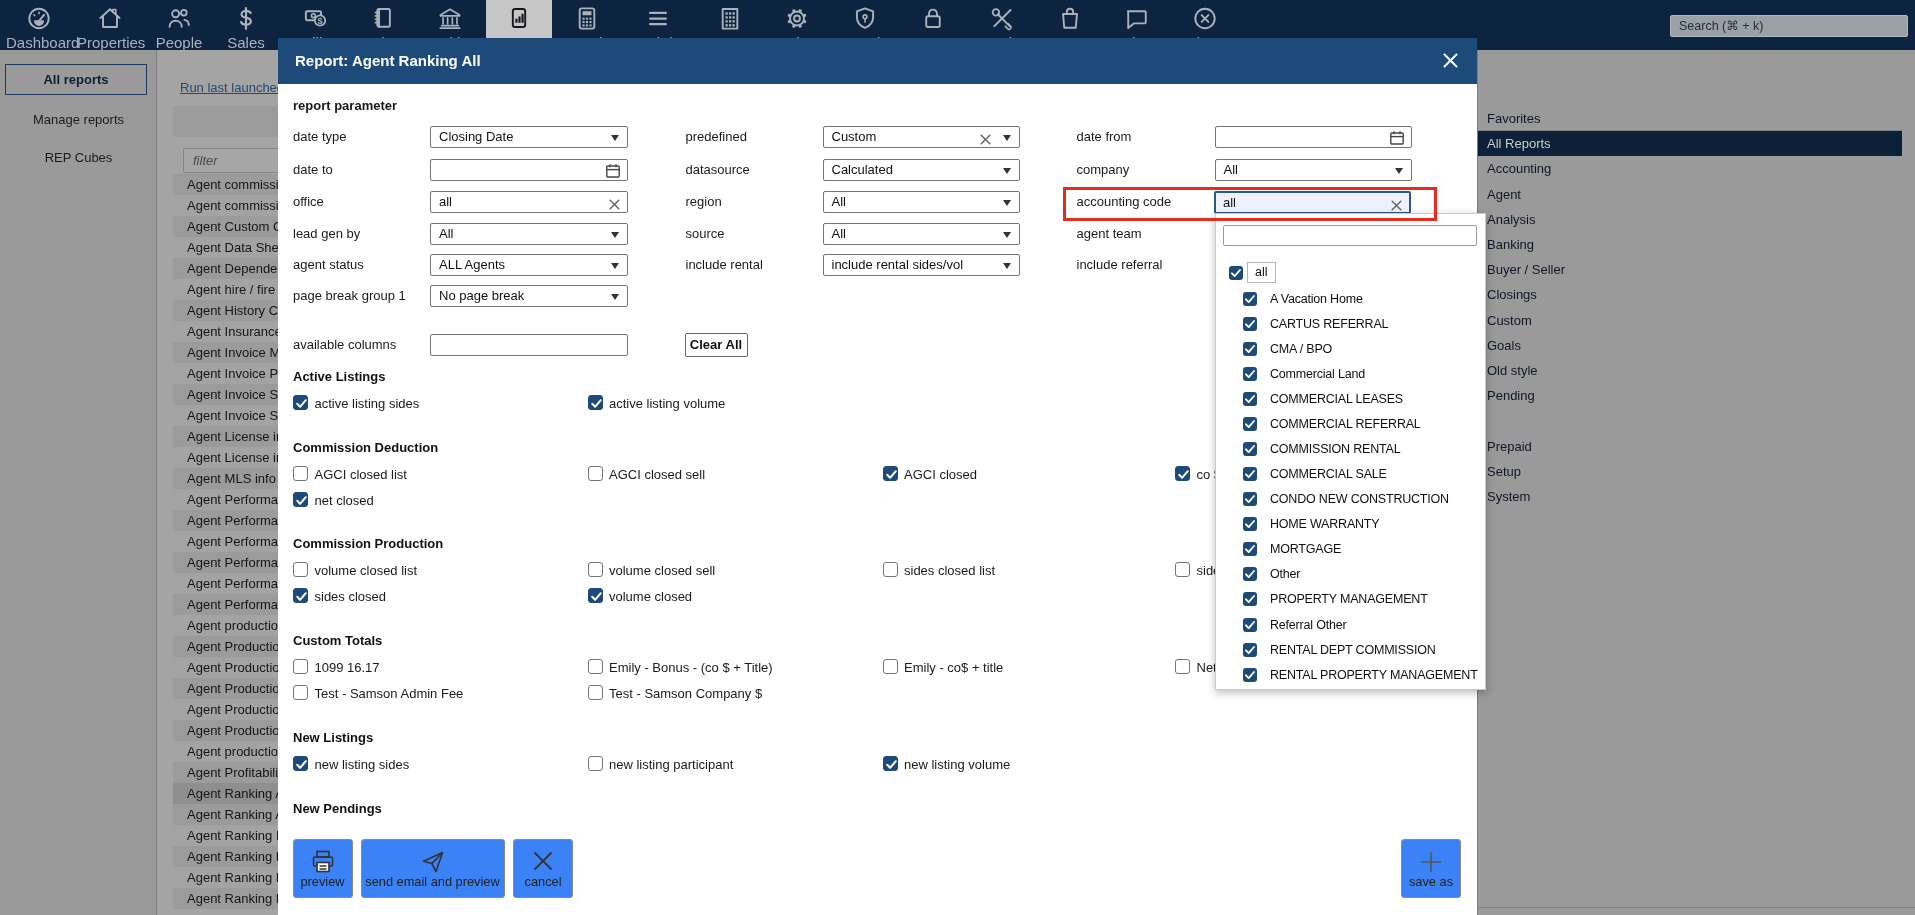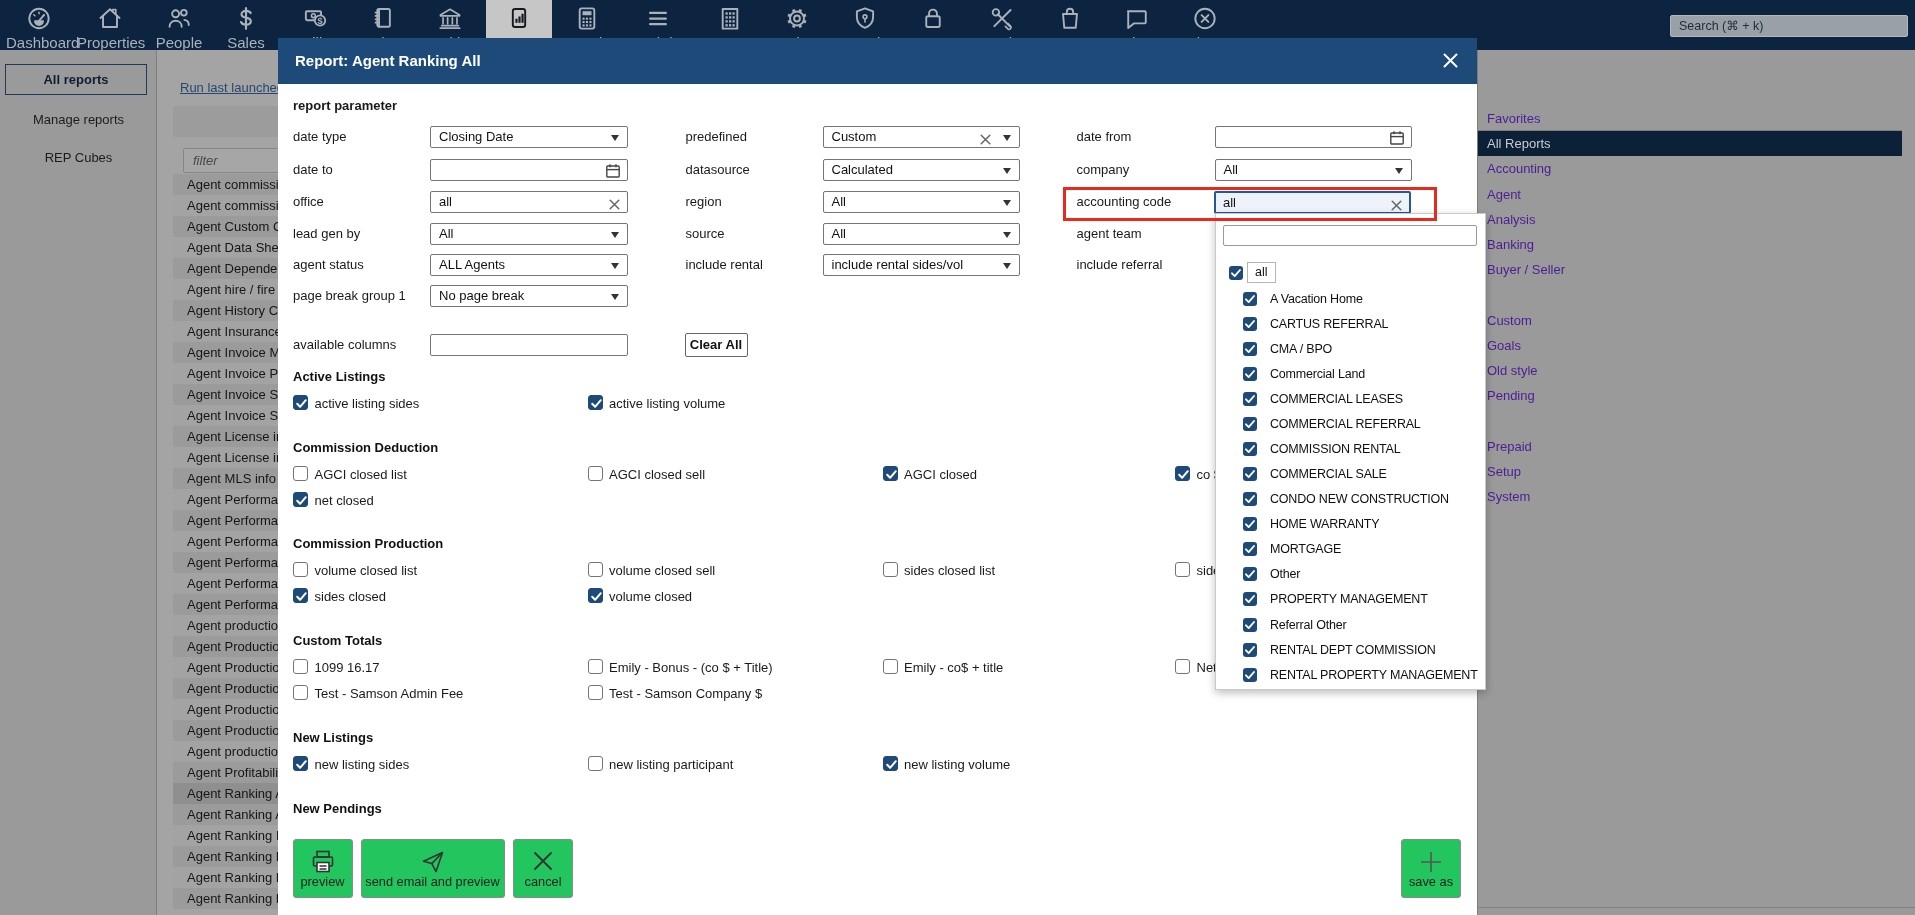--- a/index.html
+++ b/index.html
@@ -12,38 +12,38 @@
 #allrep{position:absolute;left:5px;top:14px;width:142px;height:31px;border:1.5px solid #1e3a5c;font-weight:bold;font-size:13px;color:#0e1e36;text-align:center;line-height:29px;}
 .lnav{position:absolute;width:157px;text-align:center;font-size:13px;color:#191c20;}
 #main{position:absolute;left:158px;top:50px;width:1319px;height:865px;background:#a4a4a4;z-index:1;overflow:hidden;}
 #runlink{position:absolute;left:22px;top:30px;font-size:13px;color:#27486f;text-decoration:underline;}
 #band{position:absolute;left:15px;top:56px;width:1304px;height:31px;background:#9c9c9c;}
 #filterin{position:absolute;left:25px;top:98px;width:300px;height:25px;background:#a6a6a6;border:1px solid #868686;border-radius:2px;font-style:italic;font-size:13px;color:#484848;line-height:23px;padding-left:9px;}
 #rows{position:absolute;left:15px;top:124px;width:1304px;}
 .row{height:21px;font-size:13px;color:#161616;line-height:21px;padding-left:14px;white-space:nowrap;overflow:hidden;}
 .row.a{background:#9b9b9b;} .row.b{background:#a3a3a3;} .row.s{background:#8f8f8f;}
 #rsb{position:absolute;left:1477px;top:50px;width:438px;height:865px;background:#9a9a9a;border-left:1px solid #7c7c7c;z-index:1;}
-.rrow{position:absolute;left:0;width:424px;height:25px;font-size:13px;color:#4c1d95;line-height:25px;padding-left:9px;}
+.rrow{position:absolute;left:0;width:424px;height:25px;font-size:13px;color:#0f172a;line-height:25px;padding-left:9px;}
 .rrow.sel{background:#0c2037;color:#c7ccd3;}
 .rrow.fav{border-bottom:1px solid #7e7e7e;}
 #rsbline{position:absolute;left:0;top:857px;width:438px;border-top:1px solid #838383;}
 #modal{position:absolute;left:278px;top:38px;width:1199px;height:877px;background:#fff;z-index:10;}
 #mhdr{position:absolute;left:0;top:0;width:1199px;height:46px;background:#1d4a78;}
 #mtitle{position:absolute;left:17px;top:14px;font-size:15px;font-weight:bold;color:#fff;}
 .mlabel{position:absolute;font-size:13px;color:#1a1a1a;line-height:22px;}
 .ctrl{position:absolute;height:22px;background:#fff;border:1px solid #757575;border-radius:2px;font-size:13px;color:#111;line-height:20px;padding-left:8px;}
 .caret{position:absolute;right:8px;top:8px;width:0;height:0;border-left:4.5px solid transparent;border-right:4.5px solid transparent;border-top:6px solid #333;}
 .clrx{position:absolute;right:7px;top:4px;}
 .calic{position:absolute;right:6px;top:3px;}
 .shead{position:absolute;font-size:13px;font-weight:bold;color:#111;}
 .cb{position:absolute;height:16px;}
 .cbx{position:absolute;left:0;top:0;width:15px;height:15px;border:1.5px solid #757575;border-radius:3px;background:#fff;}
 .cb.on .cbx{background:#1d4a78;border-color:#1d4a78;}
 .cbl{position:absolute;left:21.5px;top:1px;font-size:13px;color:#1a1a1a;line-height:16px;white-space:nowrap;}
-.bbtn{position:absolute;top:801px;height:59px;background:#22c55e;border:1px solid #8a8a8a;border-radius:3px;text-align:center;}
+.bbtn{position:absolute;top:801px;height:59px;background:#3b82f6;border:1px solid #8a8a8a;border-radius:3px;text-align:center;}
 .bbtn .bl{position:absolute;bottom:8px;width:100%;font-size:12.8px;color:#222;}
 .bbtn svg{position:absolute;top:9px;left:50%;transform:translateX(-50%);}
 #ddp{position:absolute;left:1215px;top:213px;width:271px;height:477px;background:#fff;border:1px solid #c9c9c9;box-shadow:0 3px 8px rgba(0,0,0,0.25);z-index:20;}
 #ddsearch{position:absolute;left:7px;top:11px;width:254px;height:21px;background:#fff;border:1px solid #9a9a9a;border-radius:2px;}
 .dcb{position:absolute;width:14px;height:14px;border-radius:3px;background:#1d4a78;}
 .ditem{position:absolute;font-size:12.5px;letter-spacing:-0.2px;color:#101010;line-height:15px;white-space:nowrap;}
 #alllbl{position:absolute;left:31px;top:48px;border:1px solid #b5b5b5;padding:2px 7px 3px 7px;font-size:12.5px;color:#101010;}
 #redbox{position:absolute;left:1063px;top:187px;width:374px;height:34px;border:3px solid #e82a1e;z-index:30;}
 #acct{position:absolute;left:936px;top:152.5px;width:197px;height:23px;background:#eef3fb;border:2px solid #2a578c;border-radius:2px;font-size:13px;color:#111;line-height:19px;padding-left:7px;}
 </style></head><body>
@@ -264,20 +264,21 @@
 </div>
   </div>
 <div id="rsb">
 <div class="rrow fav" style="top:56px">Favorites</div>
 <div class="rrow sel" style="top:81.2px">All Reports</div>
 <div class="rrow" style="top:106.4px">Accounting</div>
 <div class="rrow" style="top:131.6px">Agent</div>
 <div class="rrow" style="top:156.79999999999998px">Analysis</div>
 <div class="rrow" style="top:181.99999999999997px">Banking</div>
 <div class="rrow" style="top:207.19999999999996px">Buyer / Seller</div>
+<div class="rrow" style="top:232.39999999999995px">Closings</div>
 <div class="rrow" style="top:257.59999999999997px">Custom</div>
 <div class="rrow" style="top:307.99999999999994px">Old style</div>
 <div class="rrow" style="top:282.79999999999995px">Goals</div>
 <div class="rrow" style="top:333.19999999999993px">Pending</div>
 <div class="rrow" style="top:383.5999999999999px">Prepaid</div>
 <div class="rrow" style="top:408.7999999999999px">Setup</div>
 <div class="rrow" style="top:433.9999999999999px">System</div>
 <div id="rsbline"></div>
 </div>
 <div id="modal">

